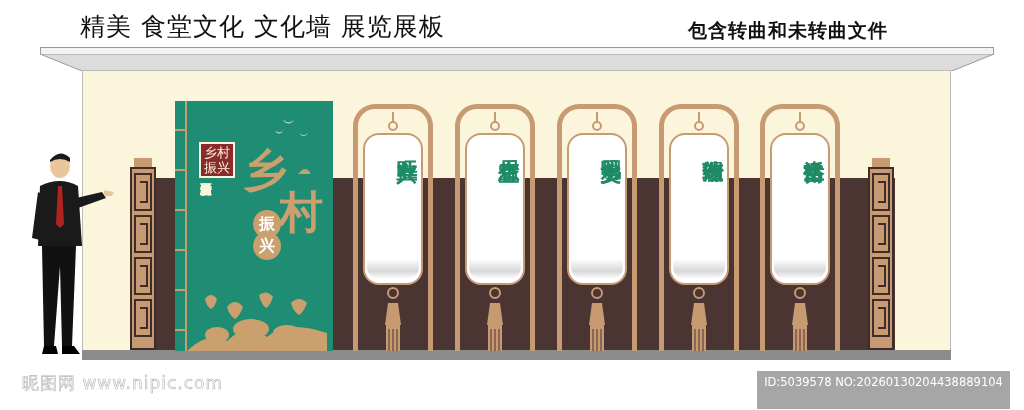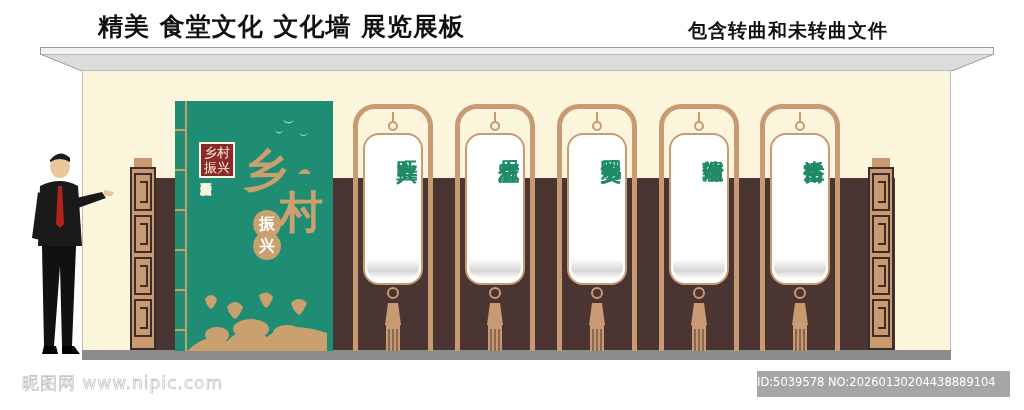--- a/index.html
+++ b/index.html
@@ -1,17 +1,17 @@
 <!DOCTYPE html>
 <html><head>
 <meta charset="utf-8">
 <style>
   html, body { margin:0; padding:0; }
   body { width:1024px; height:410px; background:#ffffff; position:relative; overflow:hidden; font-family:"DejaVu Sans", sans-serif; }
-  .title { position:absolute; top:10px; left:98px; font-size:25px; font-weight:bold; color:#111; letter-spacing:1px; white-space:nowrap; }
+  .title { position:absolute; top:10px; left:80px; font-size:25px; font-weight:normal; color:#111; letter-spacing:1px; white-space:nowrap; }
   .subtitle { position:absolute; top:18px; left:688px; font-size:19px; font-weight:bold; color:#111; letter-spacing:1px; white-space:nowrap; }
   .eave-top { position:absolute; top:47px; left:40px; width:954px; height:8px; background:#f2f2f2; border:1px solid #9a9a9a; box-sizing:border-box; }
   .eave-face { position:absolute; top:54px; left:40px; width:954px; height:17px; }
   .eave-face svg { display:block; }
   .wall { position:absolute; top:71px; left:82px; width:869px; height:280px; background:#fbf5dc; border-left:1px solid #bbb; border-right:1px solid #bbb; box-sizing:border-box; }
   .dark-band { position:absolute; top:178px; left:130px; width:765px; height:173px; background:#4a3533; }
   .floor { position:absolute; top:350px; left:82px; width:869px; height:10px; background:#8c8c8c; }
   .pillar { position:absolute; top:167px; width:26px; height:183px; background:#c89a72; border:2px solid #3d2c29; box-sizing:border-box; }
   .pillar-cap { position:absolute; top:158px; width:18px; height:10px; background:#c89a72; }
   .pillar .key { width:18px; height:38px; margin:4px auto 0; border:2px solid #3d2c29; box-sizing:border-box; position:relative; }
@@ -26,21 +26,21 @@
   .circle-char { position:absolute; width:28px; height:28px; border-radius:50%; background:#c9a06e; color:#fff; font-size:16px; font-weight:bold; text-align:center; line-height:28px; }
   .bird { position:absolute; color:#fbf5dc; font-size:12px; }
   .lotus { position:absolute; bottom:0; left:12px; }
   .lantern-frame { position:absolute; top:104px; width:80px; height:247px; border:5px solid #c89a72; border-bottom:none; border-radius:22px 22px 0 0; box-sizing:border-box; }
   .lantern { position:absolute; top:133px; width:60px; height:152px; background:#ffffff; border:2px solid #c89a72; border-radius:16px; box-sizing:border-box; }
   .lantern-text { position:absolute; top:9px; left:0; width:100%; text-align:center; color:#1f8a66; font-weight:bold; font-size:21px; line-height:29px; }
   .lantern-mist { position:absolute; bottom:4px; left:2px; right:2px; height:20px; background:linear-gradient(#ffffff, #d7d7d7 60%, #ffffff); border-radius:0 0 12px 12px; }
   .hook { position:absolute; top:112px; width:10px; height:22px; }
   .tassel { position:absolute; top:285px; width:20px; height:66px; }
   .watermark-left { position:absolute; top:372px; left:22px; color:#c8c8c8; font-size:17px; font-weight:normal; letter-spacing:1px; -webkit-text-stroke:0.6px #b4b4b4; color:#fff; white-space:nowrap; }
-  .watermark-right { position:absolute; top:371px; left:757px; width:253px; height:26px; background:#a6a6a6; color:#fff; font-size:11.5px; line-height:22px; white-space:nowrap; }
+  .watermark-right { position:absolute; top:371px; left:757px; width:253px; height:38px; background:#a6a6a6; color:#fff; font-size:11.5px; line-height:22px; text-align:center; white-space:nowrap; }
   .person { position:absolute; top:152px; left:24px; }
 </style>
 </head>
 <body>
 
 <div class="title">精美 食堂文化 文化墙 展览展板</div>
 <div class="subtitle">包含转曲和未转曲文件</div>
 
 <div class="eave-top"></div>
 <div class="eave-face">

